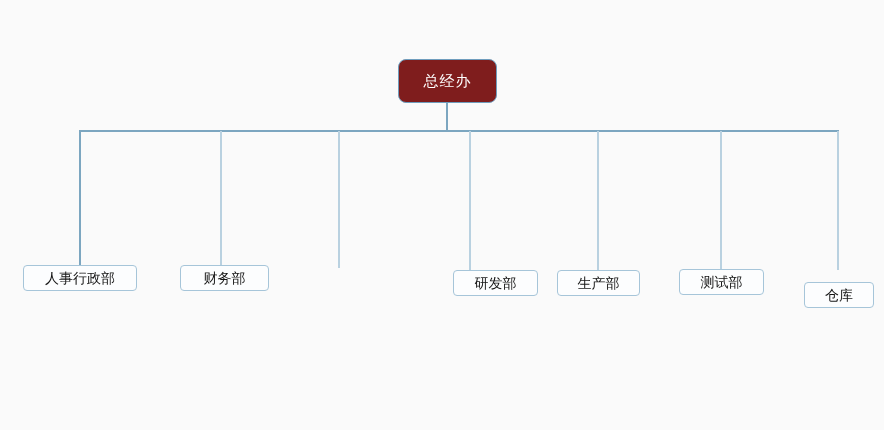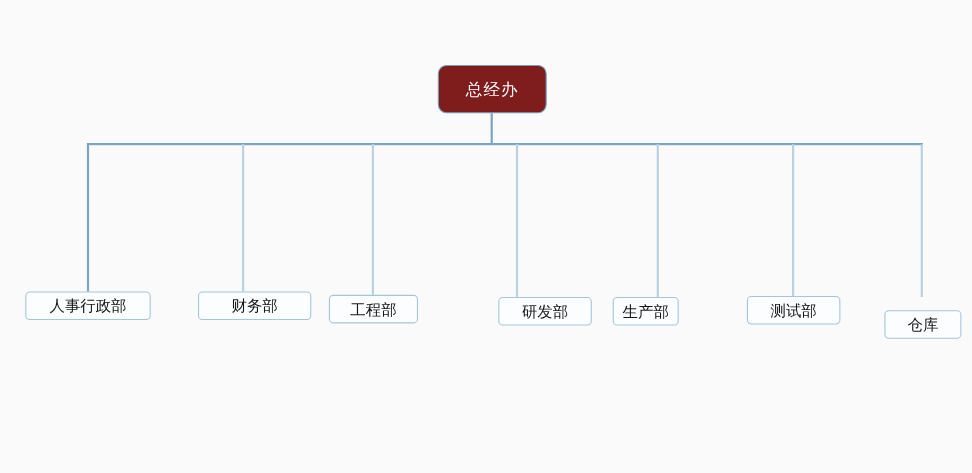--- a/index.html
+++ b/index.html
@@ -67,30 +67,27 @@
   <div class="line v light" style="left:220px; top:131px; height:134px;"></div>
   <div class="line v light" style="left:338px; top:131px; height:137px;"></div>
   <div class="line v light" style="left:469px; top:131px; height:139px;"></div>
   <div class="line v light" style="left:597px; top:131px; height:139px;"></div>
   <div class="line v light" style="left:720px; top:131px; height:138px;"></div>
   <div class="line v light" style="left:837px; top:131px; height:139px;"></div>
 
   <div class="node-leaf" style="left:23px;  top:265px; width:114px;">
     <span>人事行政部</span>
   </div>
-  <div class="node-leaf" style="left:180px; top:265px; width:103px;">
+  <div class="node-leaf" style="left:180px; top:265px; width:89px;">
     <span>财务部</span>
-  </div>
-  <div class="node-leaf" style="left:299px; top:268px; width:81px;">
-    <span>工程部</span>
   </div>
   <div class="node-leaf" style="left:428px; top:270px; width:85px;margin-left:25px;">
     <span>研发部</span>
   </div>
-  <div class="node-leaf" style="left:557px; top:270px; width:60px;">
+  <div class="node-leaf" style="left:557px; top:270px; width:83px;">
     <span>生产部</span>
   </div>
   <div class="node-leaf" style="left:679px; top:269px; width:85px;">
     <span>测试部</span>
   </div>
   <div class="node-leaf" style="left:804px; top:282px; width:70px;">
     <span>仓库</span>
   </div>
 
 </div>

